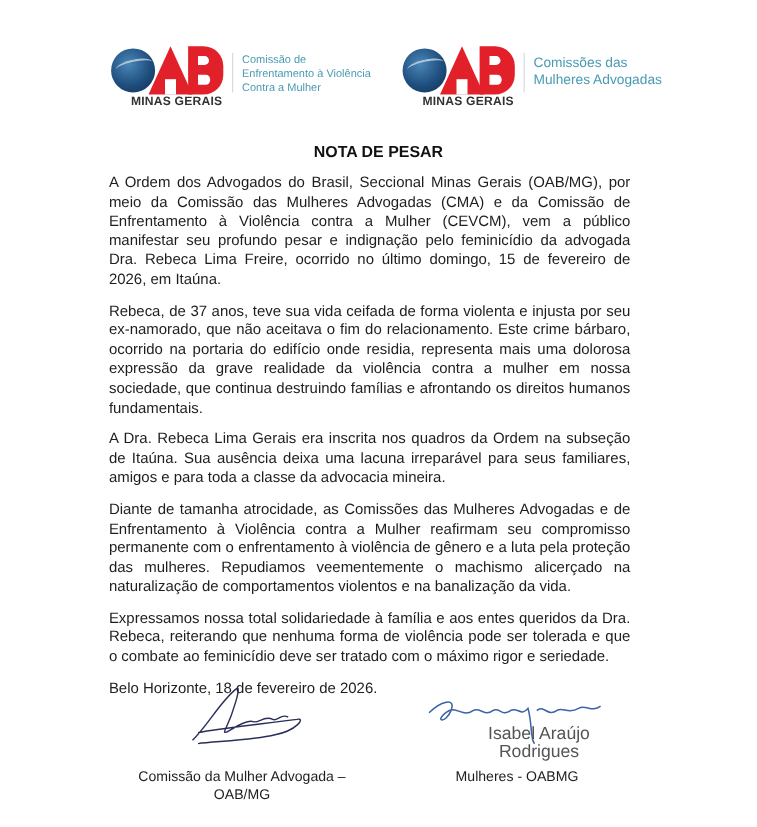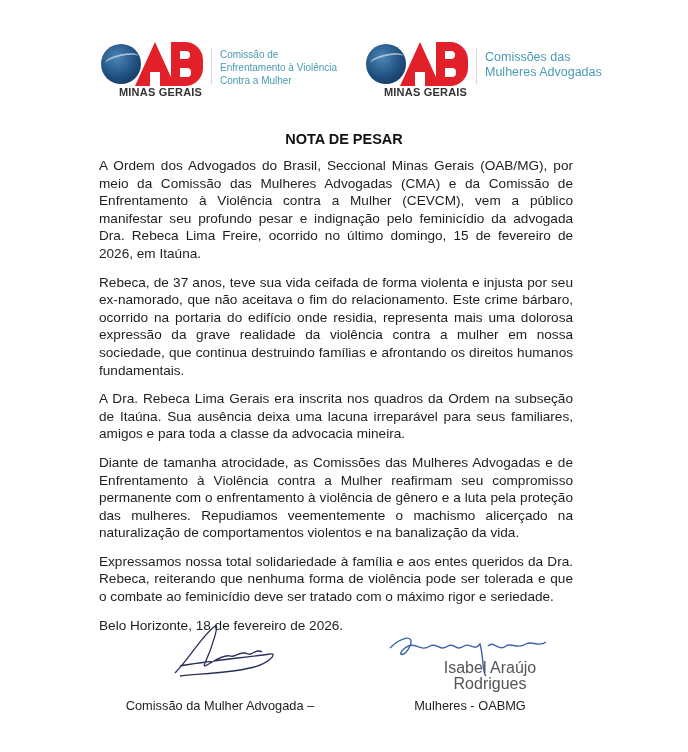--- a/index.html
+++ b/index.html
@@ -71,20 +71,21 @@
   <p>Belo Horizonte, 18 de fevereiro de 2026.</p>
 </div>
 
 <div class="sig sig1">
   <div class="scribble">
     <svg width="200" height="68" viewBox="0 0 200 68">
       <path d="M55 55 C70 40, 80 20, 95 8 C100 4, 92 30, 85 45 C80 55, 100 35, 110 38 C115 40, 120 32, 128 36 C132 38, 136 30, 142 34 M60 48 C80 44, 120 40, 150 36 C158 34, 150 46, 130 50 C110 55, 75 56, 60 58" stroke="#2a2f5a" stroke-width="1.3" fill="none"></path>
     </svg>
   </div>
   <div>Comissão da Mulher Advogada –</div>
+  <div>OAB/MG</div>
 </div>
 
 <div class="sig sig2">
   <div class="scribble">
     <svg width="200" height="68" viewBox="0 0 200 68">
       <path d="M20 30 C30 20, 45 15, 40 28 C35 40, 25 38, 35 30 C45 22, 50 35, 60 28 C66 24, 70 34, 78 28 C84 24, 86 34, 94 28 C100 24, 104 34, 110 26 C114 40, 112 55, 116 58 M118 28 C124 22, 128 34, 136 28 C142 24, 146 32, 156 26 C162 22, 168 30, 176 24" stroke="#3a63a8" stroke-width="1.4" fill="none"></path>
     </svg>
     <div class="sig-caption">Isabel Araújo Rodrigues</div>
   </div>
   <div>Mulheres - OABMG</div>

